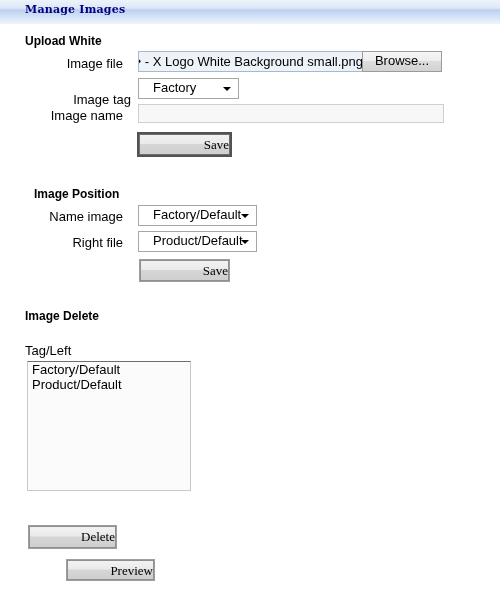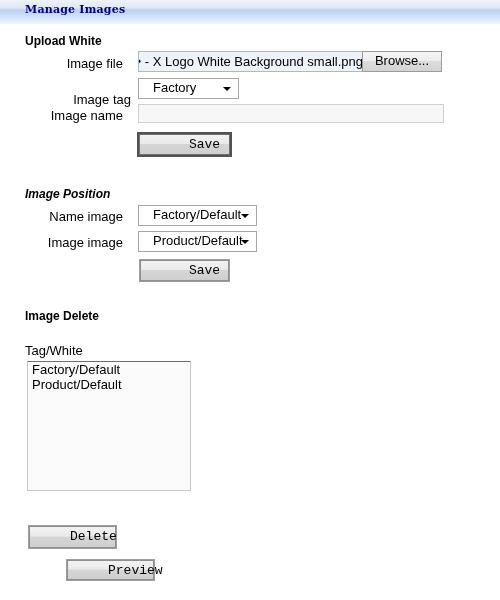--- a/index.html
+++ b/index.html
@@ -129,24 +129,24 @@
     padding-left: 3px;
     line-height: 16px;
   }
 
   
   .btn {
     position: absolute;
     box-sizing: border-box;
     background: linear-gradient(to bottom, #f2f2f2 0%, #eaeaea 45%, #d6d6d6 50%, #cfcfcf 100%);
     border: 1px solid #8f8f8f;
-    font-family: Liberation Mono, monospace;
-    font-size: 13px;
-    color: #000000;
-    text-align: center;
+    font-family: Liberation Serif, serif;
+    font-size: 13px;
+    color: #000000;
+    text-align: right;
     white-space: nowrap;
     padding-left: 40px;
   }
   .btn.focused {
     border: 1px solid #6d6d6d;
     box-shadow: 0 0 0 2px #525252;
   }
   .btn.outlined {
     box-shadow: 0 0 0 1px #9e9e9e;
   }
@@ -195,39 +195,39 @@
   <span class="select-arrow"></span>
 </div>
 
 <div class="field-label" style="left:0px; top:108px; width:123px;">Image name</div>
 <div class="text-input" style="left:138px; top:104px; width:306px; height:19px;" title="">
   <span></span>
 </div>
 
 <div class="btn focused" style="left:139px; top:134px; width:91px; height:21px; line-height:19px;">Save</div>
 
-<div class="section-heading" style="left:25px; top:187px;font-style:italic;">Image Position</div>
+<div class="section-heading" style="left:34px; top:187px;">Image Position</div>
 
 <div class="field-label" style="left:0px; top:209px; width:123px;">Name image</div>
 <div class="select-box" style="left:138px; top:205px; width:119px; height:21px;">
   <span>Factory/Default</span>
   <span class="select-arrow"></span>
 </div>
 
-<div class="field-label" style="left:0px; top:235px; width:123px;">Image image</div>
+<div class="field-label" style="left:0px; top:235px; width:123px;">Right file</div>
 <div class="select-box" style="left:138px; top:231px; width:119px; height:21px;">
   <span>Product/Default</span>
   <span class="select-arrow"></span>
 </div>
 
 <div class="btn outlined" style="left:140px; top:260px; width:89px; height:21px; line-height:19px;">Save</div>
 
 <div class="section-heading" style="left:25px; top:309px;">Image Delete</div>
 
-<div class="listbox-caption" style="left:25px; top:343px;">Tag/White</div>
+<div class="listbox-caption" style="left:25px; top:343px;">Tag/Left</div>
 
 <div class="listbox" style="left:27px; top:361px; width:164px; height:130px;">
   <div class="listbox-item">Factory/Default</div>
   <div class="listbox-item">Product/Default</div>
 </div>
 
 <div class="btn outlined" style="left:29px; top:526px; width:87px; height:22px; line-height:20px;">Delete</div>
 <div class="btn outlined" style="left:29px; top:560px; width:87px; height:20px; line-height:20px;margin-left:38px;">Preview</div>
 
 </body></html>

